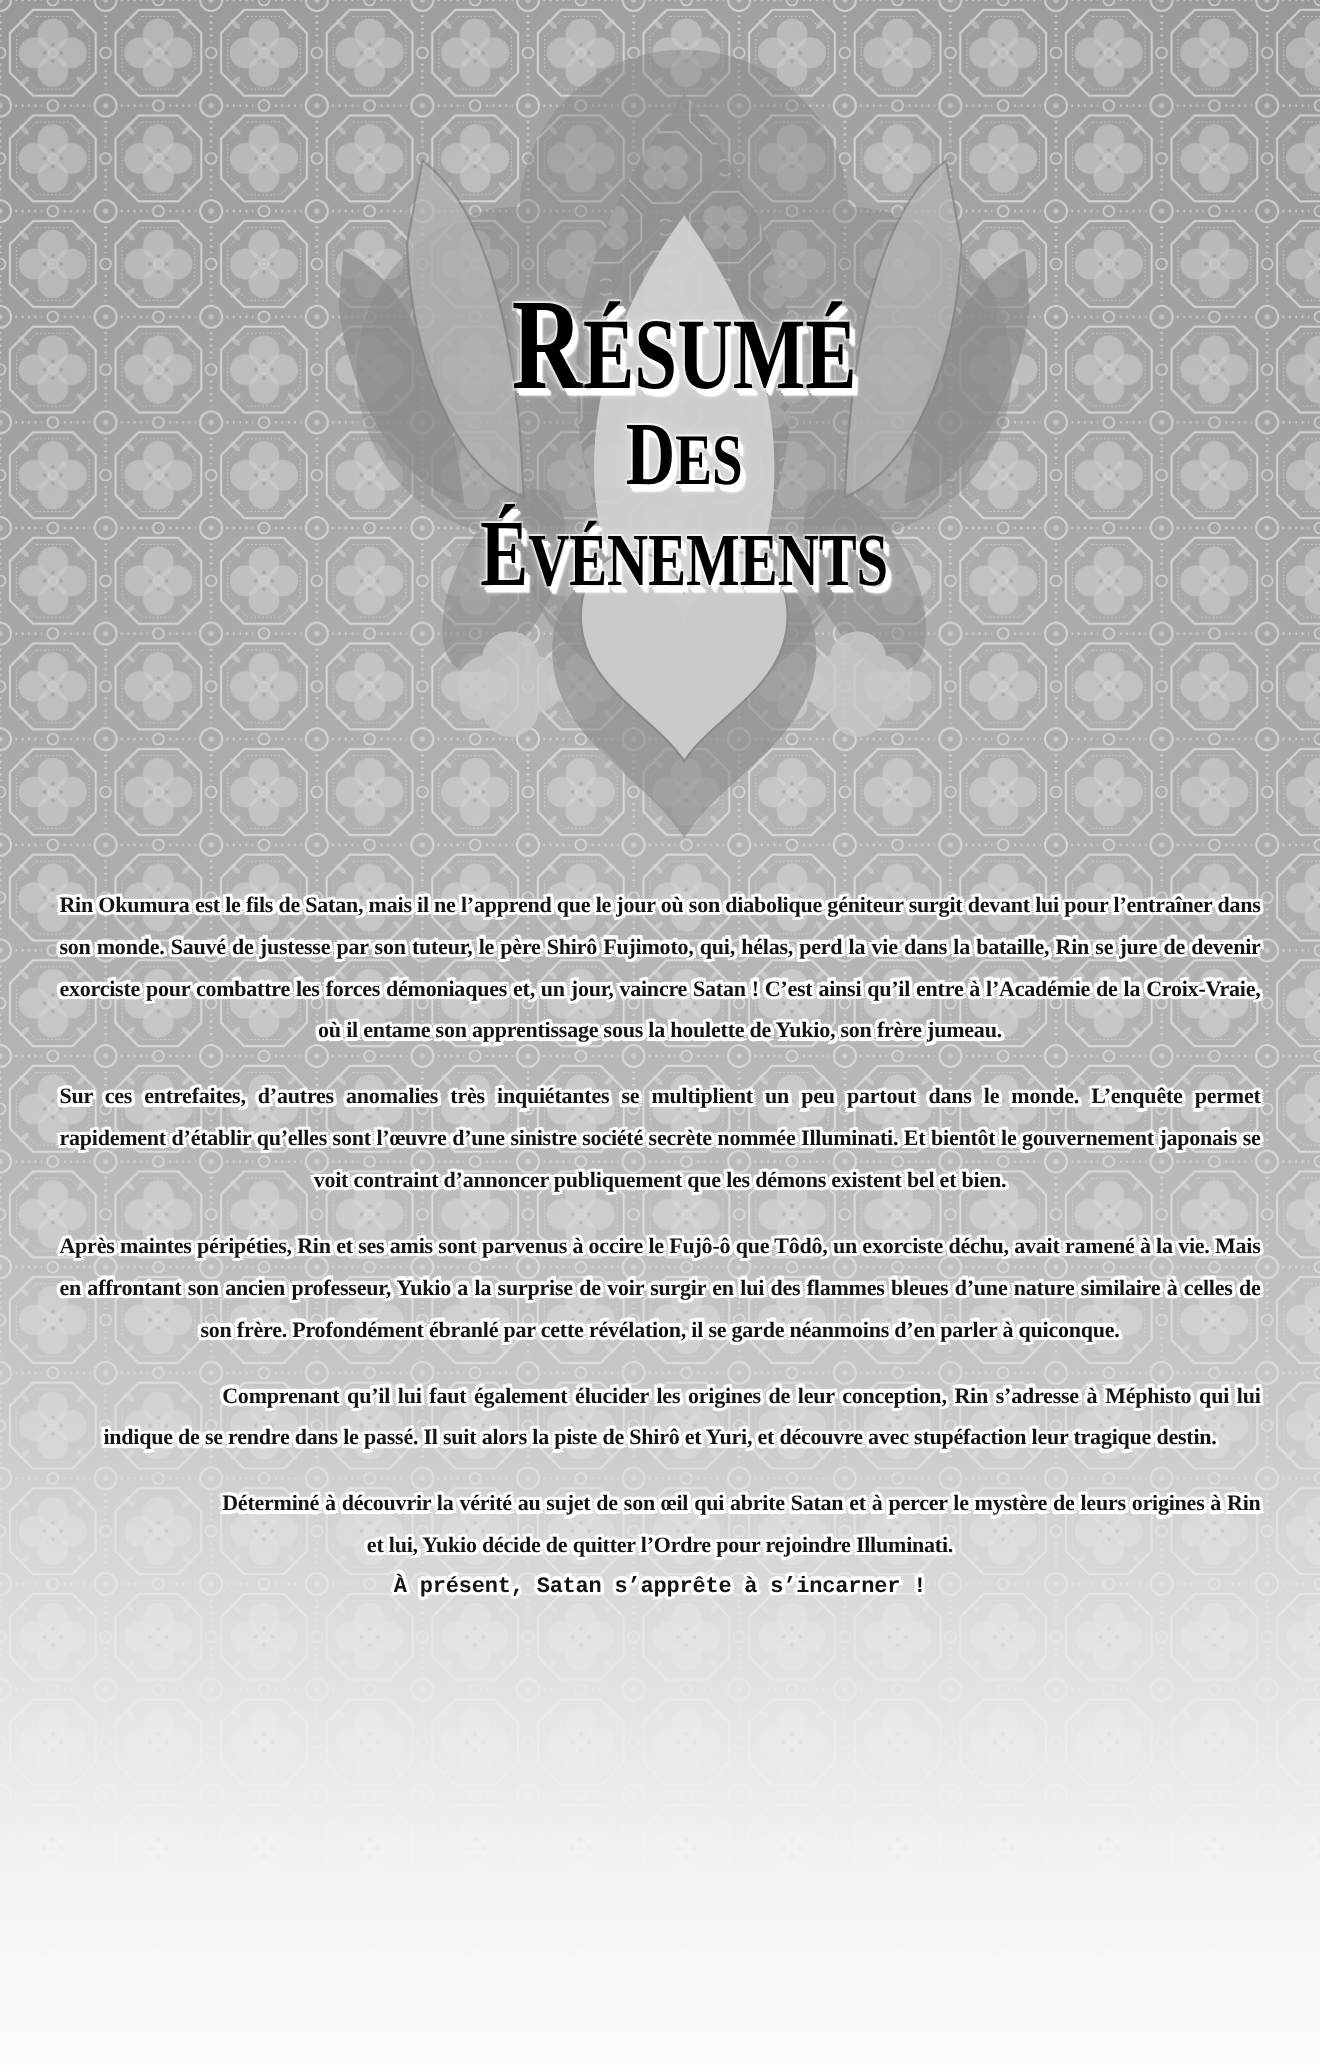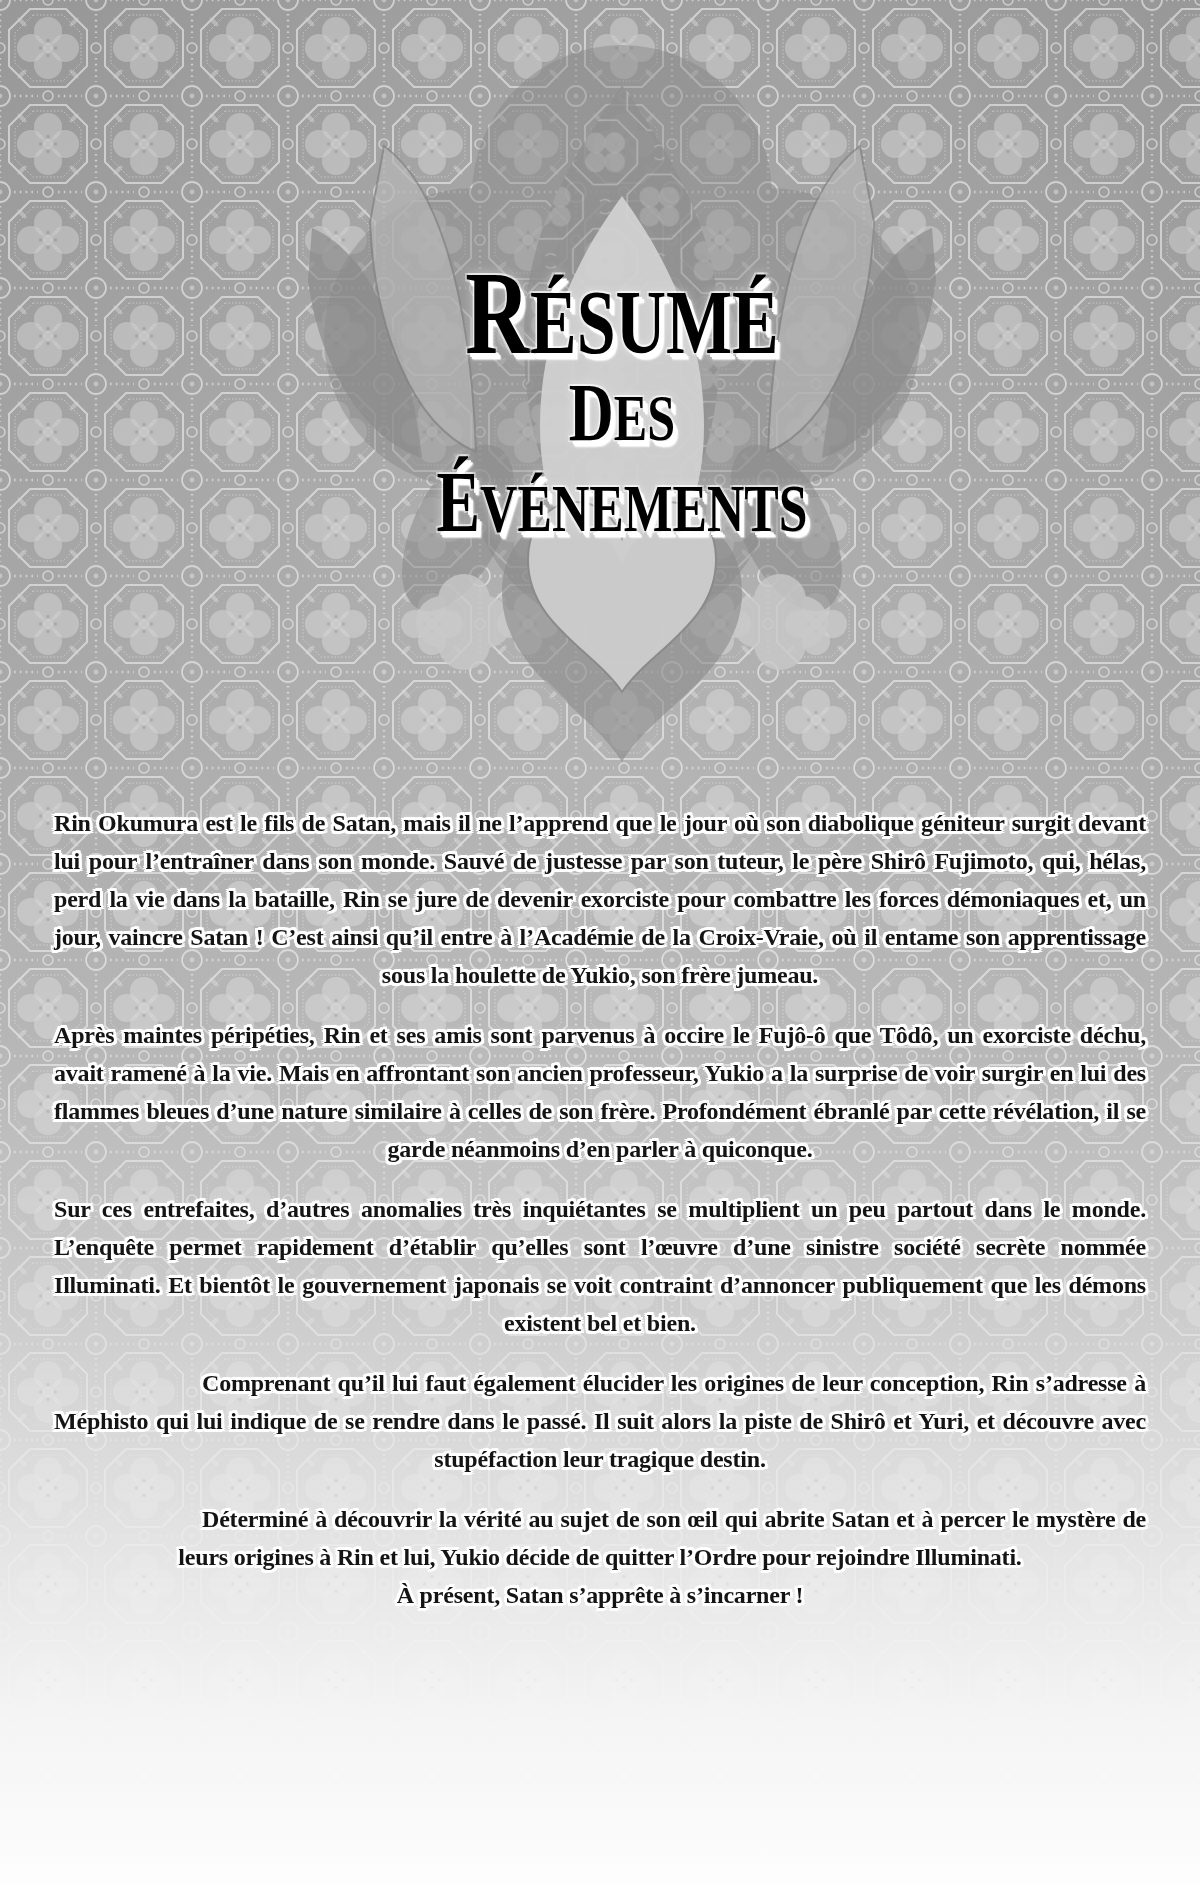--- a/index.html
+++ b/index.html
@@ -35,36 +35,36 @@
   .tl1 .ini{font-size:118px;}
   .tl2{font-size:66px;line-height:78px;}
   .tl2 .ini{font-size:82px;}
   .tl3{font-size:68px;line-height:90px;}
   .tl3 .ini{font-size:86px;}
 
   
   .synopsis{
     position:absolute;left:54px;top:804px;width:1092px;
     color:var(--text);font-weight:bold;
-    font-size:24px;line-height:38px;letter-spacing:-.2px;
+    font-size:20px;line-height:38px;letter-spacing:-.2px;
   }
   .synopsis p{
     margin:0 0 22px 0;
     text-align:justify;text-align-last:center;
     text-shadow:
       -3px 0 0 var(--outline), 3px 0 0 var(--outline),
       0 -3px 0 var(--outline), 0 3px 0 var(--outline),
       -2px -2px 0 var(--outline), 2px -2px 0 var(--outline),
       -2px 2px 0 var(--outline), 2px 2px 0 var(--outline),
       -3px -2px 0 var(--outline), 3px 2px 0 var(--outline),
       -2px 3px 0 var(--outline), 2px -3px 0 var(--outline),
       0 0 6px rgba(255,255,255,.9);
   }
   .synopsis p.indented{text-indent:148px;}
-  .synopsis p.closing{text-align:left;text-align-last:center;margin-top:-22px;}
+  .synopsis p.closing{text-align:left;text-align-last:center;margin-top:-22px;font-family:Liberation Mono, monospace;}
 </style>
 </head>
 <body>
 
 <svg class="bg-svg" width="1200" height="1884" viewBox="0 0 1200 1884" aria-hidden="true">
   <defs>
     <pattern id="tile" width="96" height="96" patternUnits="userSpaceOnUse">
       <g stroke="#ffffff" fill="none">
 
         <path d="M30 9 H66 L87 30 V66 L66 87 H30 L9 66 V30 Z" stroke-width="2"></path>
@@ -197,18 +197,18 @@
 </svg>
 
 <div class="title">
   <div class="tl tl1"><span class="ini">R</span><span>ÉSUMÉ</span></div>
   <div class="tl tl2"><span class="ini">D</span><span>ES</span></div>
   <div class="tl tl3"><span class="ini">É</span><span>VÉNEMENTS</span></div>
 </div>
 
 <div class="synopsis">
     <p>Rin Okumura est le fils de Satan, mais il ne l’apprend que le jour où son diabolique géniteur surgit devant lui pour l’entraîner dans son monde. Sauvé de justesse par son tuteur, le père Shirô Fujimoto, qui, hélas, perd la vie dans la bataille, Rin se jure de devenir exorciste pour combattre les forces démoniaques et, un jour, vaincre Satan ! C’est ainsi qu’il entre à l’Académie de la Croix-Vraie, où il entame son apprentissage sous la houlette de Yukio, son frère jumeau.</p>
+    <p>Sur ces entrefaites, d’autres anomalies très inquiétantes se multiplient un peu partout dans le monde. L’enquête permet rapidement d’établir qu’elles sont l’œuvre d’une sinistre société secrète nommée Illuminati. Et bientôt le gouvernement japonais se voit contraint d’annoncer publiquement que les démons existent bel et bien.</p>
     <p>Après maintes péripéties, Rin et ses amis sont parvenus à occire le Fujô-ô que Tôdô, un exorciste déchu, avait ramené à la vie. Mais en affrontant son ancien professeur, Yukio a la surprise de voir surgir en lui des flammes bleues d’une nature similaire à celles de son frère. Profondément ébranlé par cette révélation, il se garde néanmoins d’en parler à quiconque.</p>
-    <p>Sur ces entrefaites, d’autres anomalies très inquiétantes se multiplient un peu partout dans le monde. L’enquête permet rapidement d’établir qu’elles sont l’œuvre d’une sinistre société secrète nommée Illuminati. Et bientôt le gouvernement japonais se voit contraint d’annoncer publiquement que les démons existent bel et bien.</p>
     <p class="indented">Comprenant qu’il lui faut également élucider les origines de leur conception, Rin s’adresse à Méphisto qui lui indique de se rendre dans le passé. Il suit alors la piste de Shirô et Yuri, et découvre avec stupéfaction leur tragique destin.</p>
     <p class="indented">Déterminé à découvrir la vérité au sujet de son œil qui abrite Satan et à percer le mystère de leurs origines à Rin et lui, Yukio décide de quitter l’Ordre pour rejoindre Illuminati.</p>
     <p class="closing">À présent, Satan s’apprête à s’incarner !</p>
   </div>
 
 </body></html>

